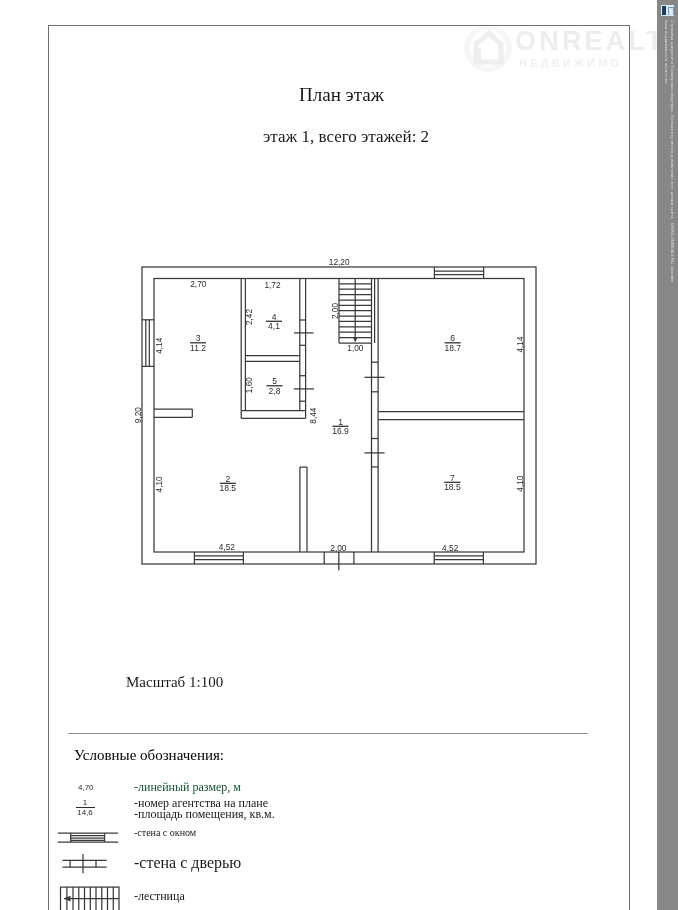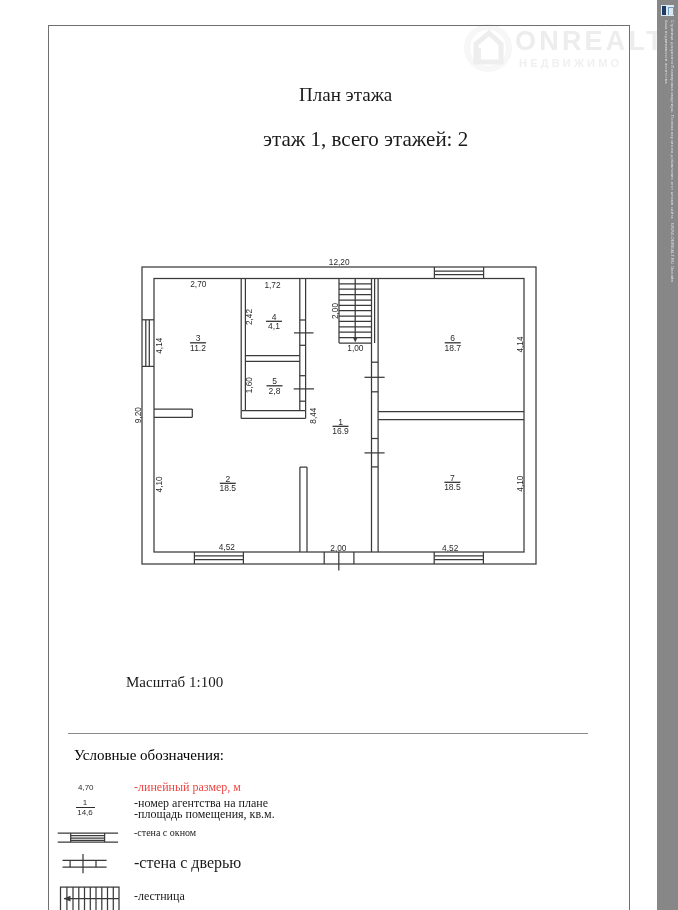--- a/index.html
+++ b/index.html
@@ -20,23 +20,23 @@
   </g>
 
   <text x="53" y="26" font-family="Liberation Sans, sans-serif" font-size="27" font-weight="bold" fill="#ededed" letter-spacing="3.2">ONREALT</text>
 
   <text x="57" y="43" font-family="Liberation Sans, sans-serif" font-size="11" font-weight="bold" fill="#f0f0f0" letter-spacing="3.2">НЕДВИЖИМО</text>
 </svg>
 </div>
 
 <div class="abs" style="left:48px;top:25px;width:580px;height:900px;border:1px solid #6f6f6f;"></div>
 
-<div class="abs" style="left:299px;top:84px;width:200px;font-family:'Liberation Serif',serif;font-size:19px;color:#1a1a1a;">План этажа</div>
-
-<div class="abs" style="left:263px;top:127px;width:300px;font-family:'Liberation Serif',serif;font-size:21px;color:#1a1a1a;">этаж 1, всего этажей: 2</div>
+<div class="abs" style="left:299px;top:84px;width:200px;font-family:'Liberation Serif',serif;font-size:19px;color:#1a1a1a;">План этаж</div>
+
+<div class="abs" style="left:263px;top:127px;width:300px;font-family:'Liberation Serif',serif;font-size:17px;color:#1a1a1a;">этаж 1, всего этажей: 2</div>
 
 <svg class="abs" style="left:0;top:0;" width="678" height="910" viewBox="0 0 678 910" stroke="#3a3a3a" stroke-width="1.25" fill="none">
 
   <g>
     <rect x="142" y="267" width="394" height="297"></rect>
     <rect x="154" y="278.5" width="370" height="273.5"></rect>
   </g>
 
   <g>
     <line x1="142" y1="319.8" x2="154" y2="319.8"></line>
@@ -274,21 +274,21 @@
 </svg>
 
 <div class="abs" style="left:126px;top:674px;font-family:'Liberation Serif',serif;font-size:15px;color:#1a1a1a;text-align:right;">Масштаб 1:100</div>
 
 <div class="abs" style="left:68px;top:733px;width:520px;height:1.3px;background:#8a8a8a;"></div>
 
 <div class="abs" style="left:74px;top:747px;font-family:'Liberation Serif',serif;font-size:15px;color:#000000;">Условные обозначения:</div>
 
 <div class="abs" style="left:78px;top:783px;font-size:8px;color:#2c2c2c;">4,70</div>
 
-<div class="abs" style="left:134px;top:780px;font-family:'Liberation Serif',serif;font-size:12px;color:#ef4444;">-линейный размер, м</div>
+<div class="abs" style="left:134px;top:780px;font-family:'Liberation Serif',serif;font-size:12px;color:#14532d;">-линейный размер, м</div>
 
 <div class="abs" style="left:75.5px;top:798px;width:19px;text-align:center;font-size:8px;color:#2c2c2c;">
   <div>1</div>
   <div style="border-top:1px solid #2c2c2c;">14,6</div>
 </div>
 
 <div class="abs" style="left:134px;top:795.5px;font-family:'Liberation Serif',serif;font-size:12px;color:#1a1a1a;">-номер агентства на плане</div>
 
 <div class="abs" style="left:134px;top:807px;font-family:'Liberation Serif',serif;font-size:12px;color:#1a1a1a;">-площадь помещения, кв.м.</div>
 

